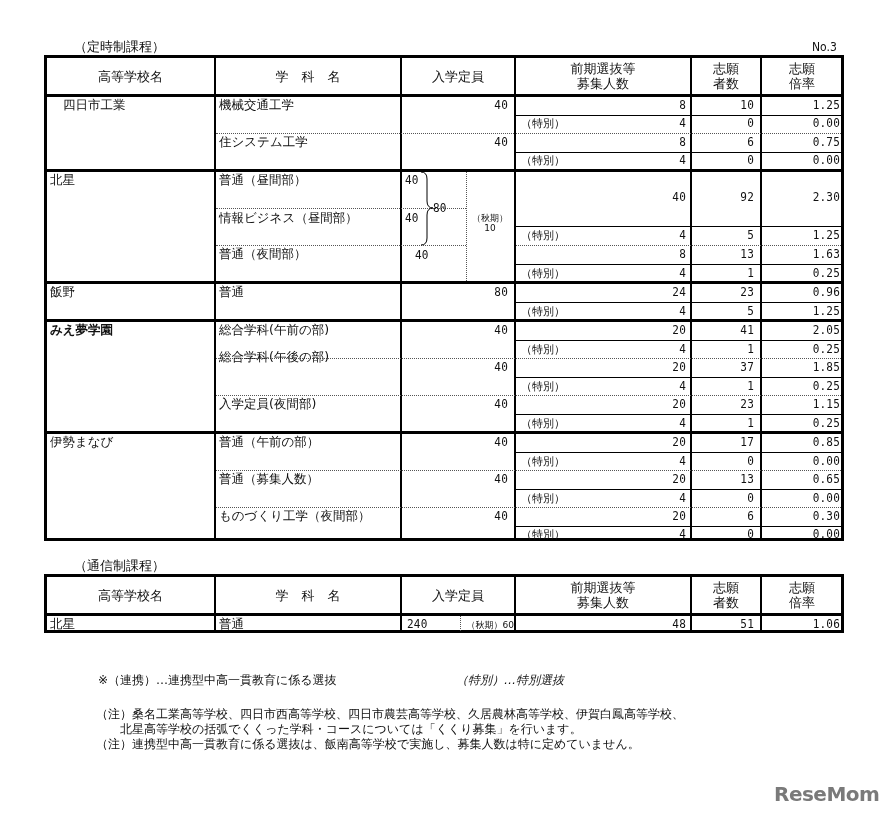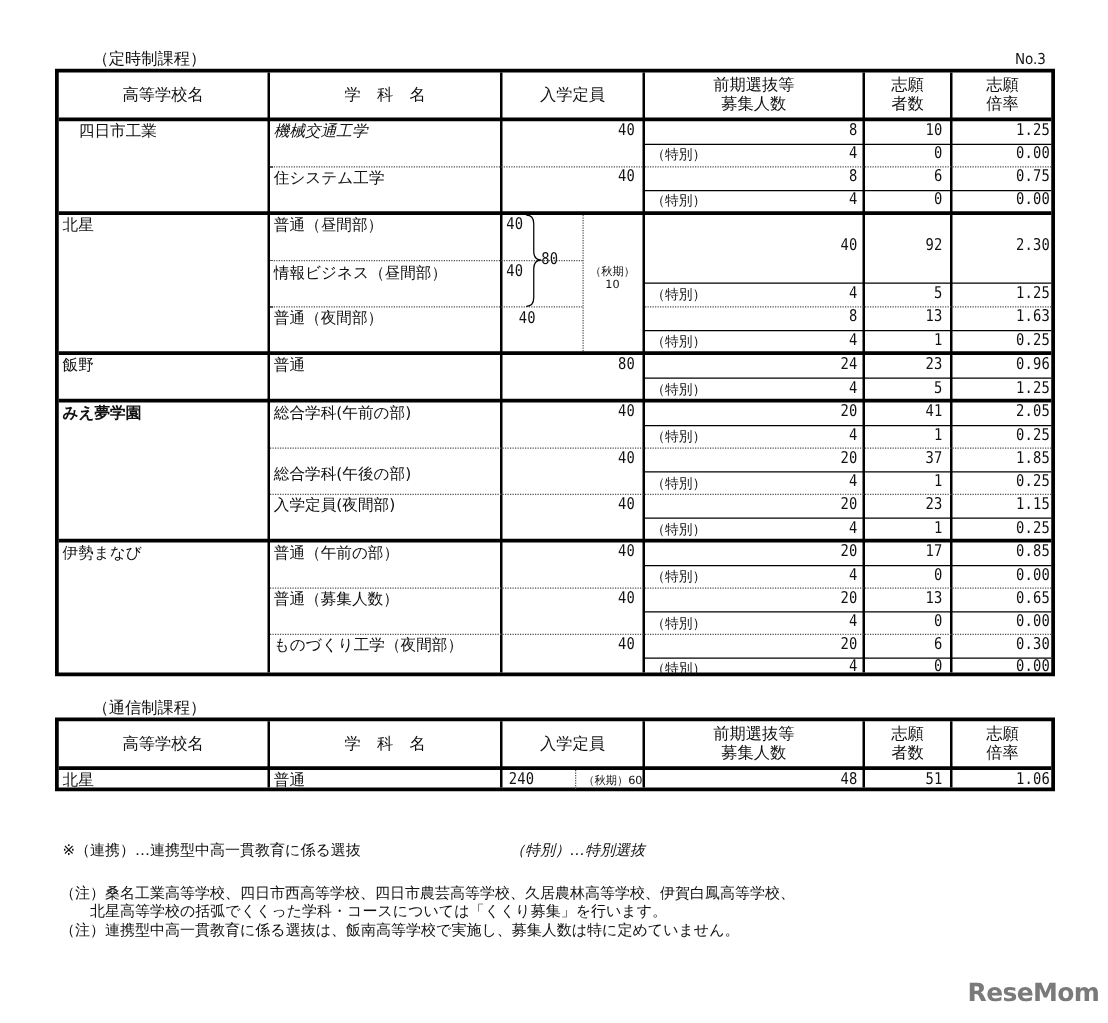--- a/index.html
+++ b/index.html
@@ -15,21 +15,21 @@
   .hdr { display: flex; align-items: center; justify-content: center; text-align: right; font-size: 13px; line-height: 15px; }
   .vline { position: absolute; top: 0; bottom: 0; border-left: 2px solid #000; }
   .hline-thick { position: absolute; left: 0; right: 0; border-top: 3px solid #000; }
   .hline { position: absolute; border-top: 1px solid #000; }
   .hline-dot { position: absolute; border-top: 1px dotted #555; }
   .vdot { position: absolute; border-left: 1px dotted #555; }
   .num { text-align: right; font-family: "DejaVu Sans Mono", "Liberation Mono", monospace; font-size: 13px; letter-spacing: 0.2px; transform: scaleX(0.85); transform-origin: right center; }
   .tokubetsu { font-size: 11px; }
   .small { font-size: 9px; line-height: 10px; text-align: center; }
 
-  .note { font-size: 12px; line-height: 15px; white-space: nowrap; }
+  .note { font-size: 12px; line-height: 15px; white-space: nowrap; margin-left: 48px; }
   .logo { font-family: "DejaVu Sans", sans-serif; font-weight: bold; font-size: 20px; color: #7a7a7a; letter-spacing: -0.5px; }
 </style>
 </head>
 <body>
 
 <div class="abs section-label" style="left:62px; top:38px;">（定時制課程）</div>
 <div class="abs page-no" style="left:812px; top:40px;">No.3</div>
 
 <div class="tbl" id="teiji" style="left:44px; top:55px; width:800px; height:486px;">
 
@@ -56,21 +56,21 @@
       <span>志願</span>
       <span>者数</span>
     </div>
   <div class="cell hdr" style="left:715px; top:0; width:80px; height:36px; flex-direction:column;">
       <span>志願</span>
       <span>倍率</span>
     </div>
   <div class="hline-thick" style="top:36px;"></div>
 
   <div class="cell" style="left:16px; top:40px;">四日市工業</div>
-  <div class="cell" style="left:172px; top:40px;font-style:italic;">機械交通工学</div>
+  <div class="cell" style="left:172px; top:40px;">機械交通工学</div>
   <div class="cell num" style="left:355px; top:40px; width:106px;">40</div>
   <div class="hline-dot" style="left:169px; width:298px; top:75px;"></div>
   <div class="cell" style="left:172px; top:77px;">住システム工学</div>
   <div class="cell num" style="left:355px; top:77px; width:106px;">40</div>
 
   <div class="hline" style="left:469px; right:0; top:57px;"></div>
   <div class="hline-dot" style="left:469px; right:0; top:75px;"></div>
   <div class="hline" style="left:469px; right:0; top:94px;"></div>
 
   <div class="cell num" style="left:469px; top:40px; width:170px;">8</div>
@@ -149,21 +149,21 @@
   <div class="cell num" style="left:645px; top:246px; width:62px;">5</div>
   <div class="cell num" style="left:715px; top:246px; width:78px;">1.25</div>
 
   <div class="hline-thick" style="top:261px;"></div>
 
   <div class="cell" style="left:3px; top:265px;font-weight:bold;">みえ夢学園</div>
 
   <div class="cell" style="left:172px; top:265px;">総合学科(午前の部)</div>
   <div class="cell num" style="left:355px; top:265px; width:106px;">40</div>
   <div class="hline-dot" style="left:169px; right:0; top:300px;"></div>
-  <div class="cell" style="left:172px; top:314px;">総合学科(午後の部)</div>
+  <div class="cell" style="left:172px; top:292px;">総合学科(午後の部)</div>
   <div class="cell num" style="left:355px; top:302px; width:106px;">40</div>
   <div class="hline-dot" style="left:169px; right:0; top:337px;"></div>
   <div class="cell" style="left:172px; top:339px;">入学定員(夜間部)</div>
   <div class="cell num" style="left:355px; top:339px; width:106px;">40</div>
 
   <div class="cell num" style="left:469px; top:265px; width:170px;">20</div>
   <div class="cell num" style="left:645px; top:265px; width:62px;">41</div>
   <div class="cell num" style="left:715px; top:265px; width:78px;">2.05</div>
   <div class="hline" style="left:469px; right:0; top:282px;"></div>
   <div class="cell tokubetsu" style="left:474px; top:285px;">（特別）</div>

